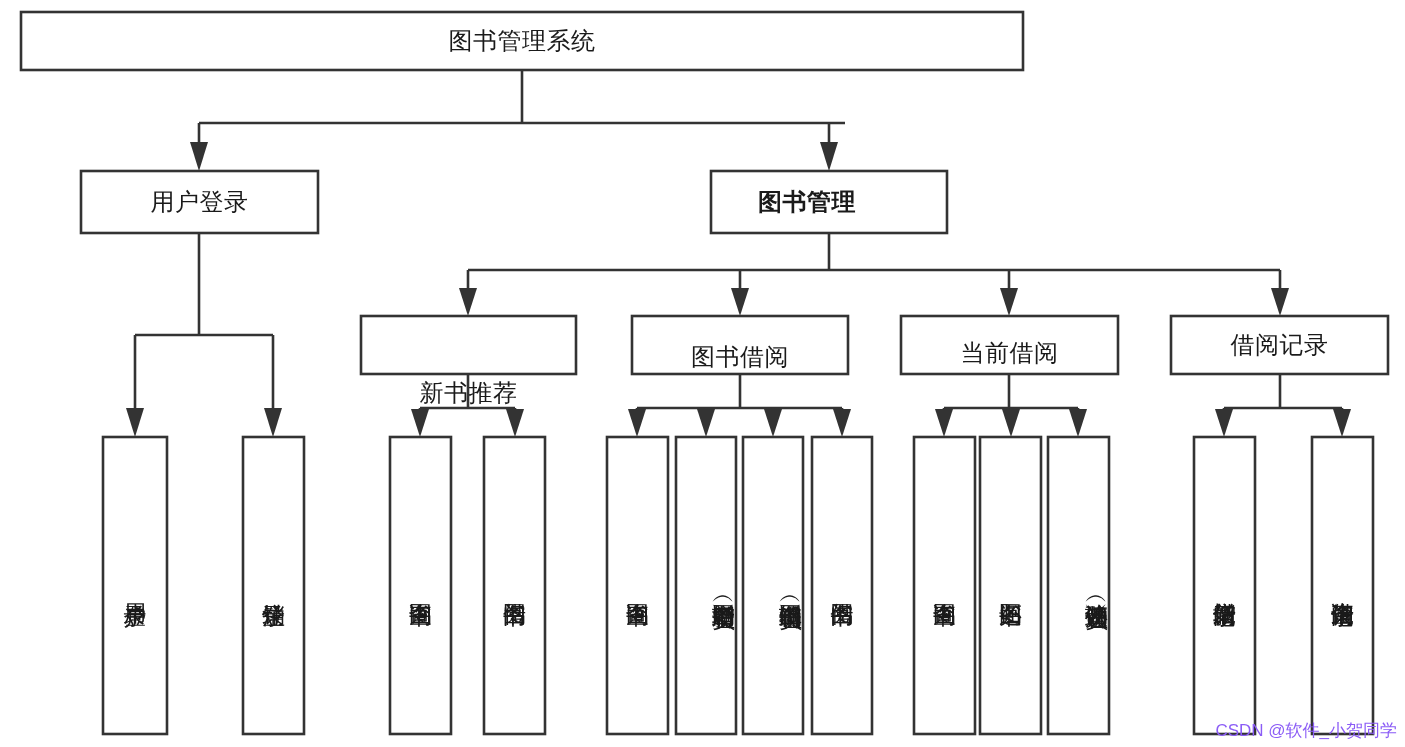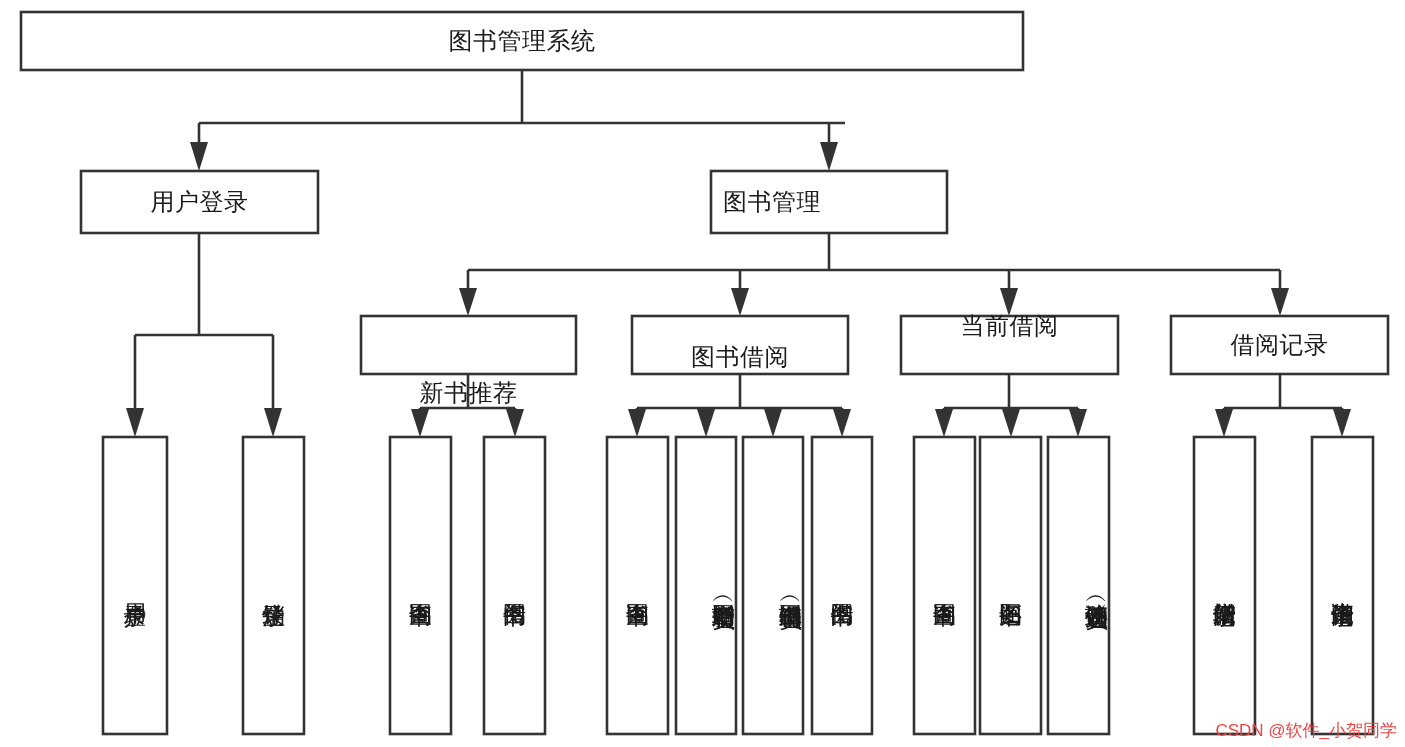--- a/index.html
+++ b/index.html
@@ -66,21 +66,21 @@
     color: #1a1a1a;
     letter-spacing: 0.5px;
     white-space: nowrap;
     pointer-events: none;
   }
   #watermark {
     position: absolute;
     right: 8px;
     bottom: 5px;
     font-size: 17px;
-    color: #ef4444;
+    color: #8b5cf6;
     font-family: "Liberation Sans", "DejaVu Sans", sans-serif;
     white-space: nowrap;
     pointer-events: none;
   }
 </style>
 </head>
 <body>
 
 <div id="diagram-root">
 
@@ -180,25 +180,25 @@
     <rect class="node-rect" x="914" y="437" width="61" height="297"></rect>
     <rect class="node-rect" x="980" y="437" width="61" height="297"></rect>
     <rect class="node-rect" x="1048" y="437" width="61" height="297"></rect>
     <rect class="node-rect" x="1194" y="437" width="61" height="297"></rect>
     <rect class="node-rect" x="1312" y="437" width="61" height="297"></rect>
   </svg>
 
   <div class="hlabel-wrap" style="left:21px; top:12px; width:1002px; height:58px;">图书管理系统</div>
 
   <div class="hlabel-wrap" style="left:81px; top:171px; width:237px; height:62px;">用户登录</div>
-  <div class="hlabel-wrap" style="left:676px; top:171px; width:192px; height:62px;">图书管理</div>
+  <div class="hlabel-wrap" style="left:711px; top:171px; width:192px; height:62px;font-weight:bold;">图书管理</div>
 
   <div class="hlabel-wrap" style="left:361px; top:316px; width:215px; height:58px;margin-top:48px;">新书推荐</div>
   <div class="hlabel-wrap" style="left:632px; top:328px; width:216px; height:58px;">图书借阅</div>
-  <div class="hlabel-wrap" style="left:901px; top:297px; width:217px; height:58px;">当前借阅</div>
+  <div class="hlabel-wrap" style="left:901px; top:324px; width:217px; height:58px;">当前借阅</div>
   <div class="hlabel-wrap" style="left:1171px; top:316px; width:217px; height:58px;font-family:Liberation Serif, serif;">借阅记录</div>
 
   <div class="vlabel-wrap centered" style="left:103px; top:437px; width:64px; height:297px;">用户登录</div>
   <div class="vlabel-wrap centered" style="left:243px; top:437px; width:61px; height:297px;">注销登录</div>
   <div class="vlabel-wrap centered" style="left:390px; top:437px; width:61px; height:297px;">查询图书</div>
   <div class="vlabel-wrap centered" style="left:484px; top:437px; width:61px; height:297px;">借阅图书</div>
   <div class="vlabel-wrap centered" style="left:607px; top:437px; width:61px; height:297px;">查询图书</div>
   <div class="vlabel-wrap" style="left:676px; top:443px; width:60px; height:291px;">新增图书（管理员）</div>
   <div class="vlabel-wrap" style="left:743px; top:443px; width:60px; height:291px;">编辑图书（管理员）</div>
   <div class="vlabel-wrap centered" style="left:812px; top:437px; width:60px; height:297px;">借阅图书</div>

